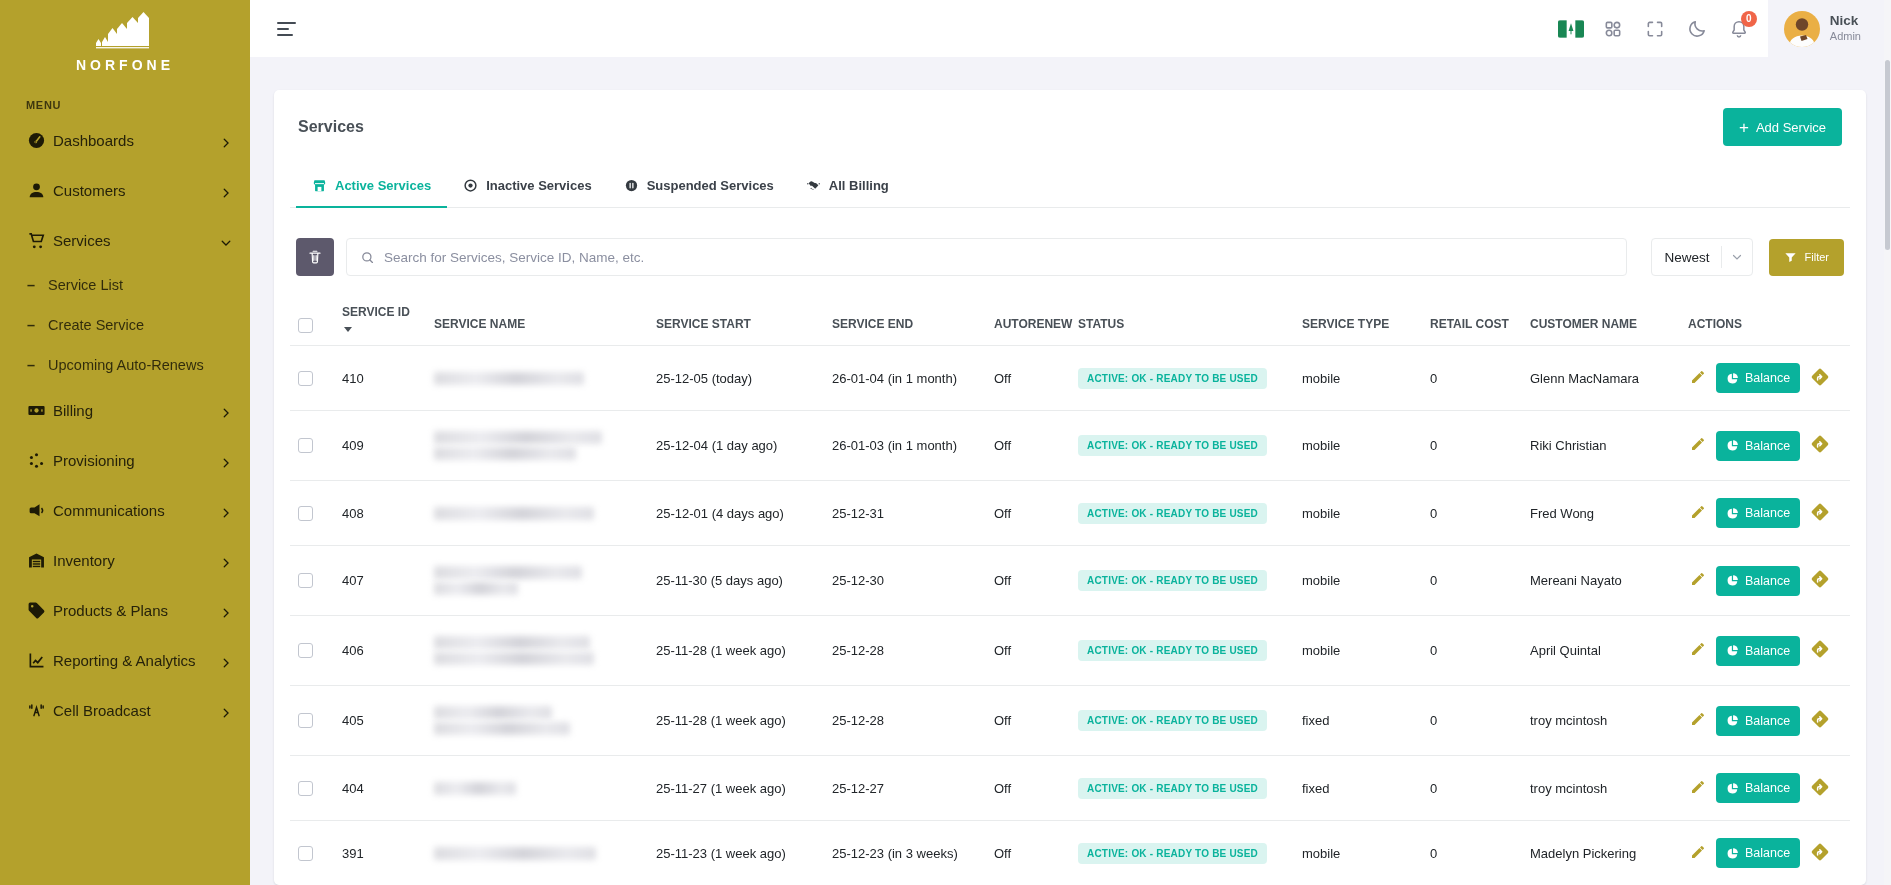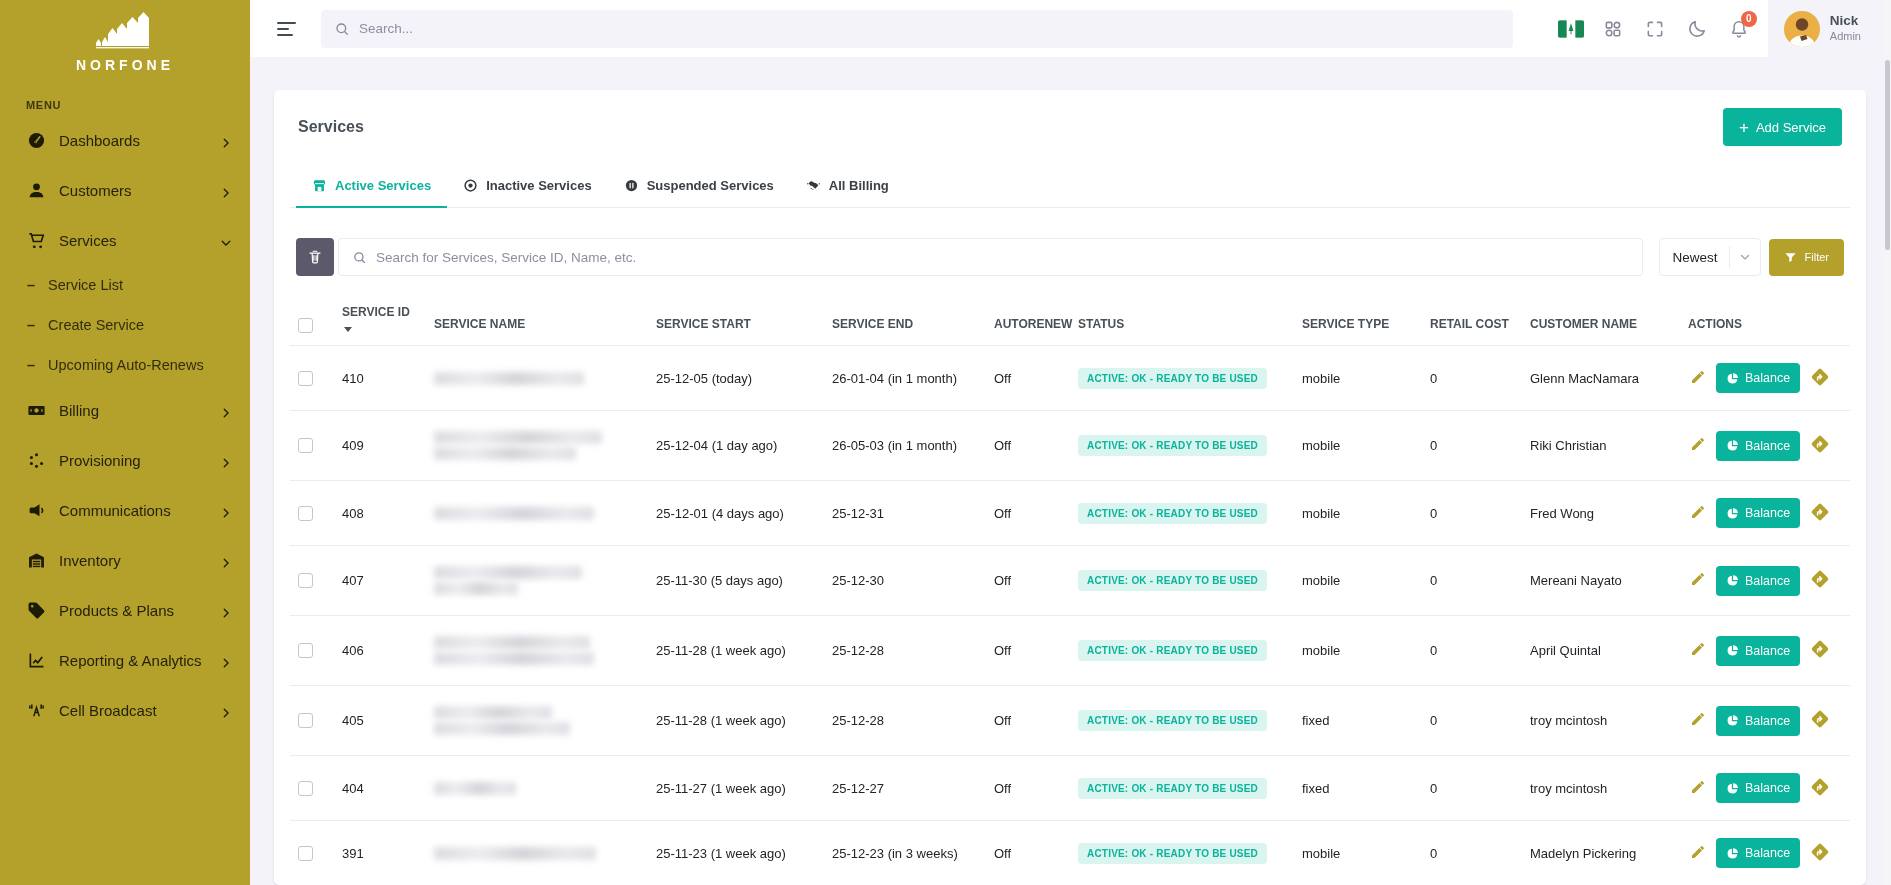--- a/index.html
+++ b/index.html
@@ -12,21 +12,21 @@
   body{display:flex;font-family:"Liberation Sans",sans-serif;background:var(--bg);position:relative;}
   .icon{display:inline-flex;align-items:center;justify-content:center;line-height:0;}
   .icon svg{display:block;}
   button{font-family:inherit;cursor:pointer;}
 
   
   .sidebar{flex:0 0 250px;width:250px;background:var(--sb);color:var(--sb-dark);height:100%;overflow:hidden;}
   .logo{display:flex;flex-direction:column;align-items:center;padding:12px 0 6px;}
   .logo-text{color:#fff;font-size:14px;font-weight:700;letter-spacing:4px;margin-top:3px;}
   .menu-label{font-size:11px;font-weight:700;letter-spacing:.7px;color:rgba(31,28,7,.8);padding:20px 26px 4px;}
-  .nav-item{display:flex;align-items:center;gap:13px;padding:15px 20px 15px 26px;font-size:15px;color:#26220a;cursor:pointer;}
+  .nav-item{display:flex;align-items:center;gap:7px;padding:15px 20px 15px 26px;font-size:15px;color:#26220a;cursor:pointer;}
   .nav-item .icon{width:20px;height:20px;color:#1d1a06;flex:0 0 20px;}
   .nav-item .icon svg{width:19px;height:19px;}
   .nav-item .lbl{flex:1;}
   .nav-item .chev{width:14px;height:14px;color:#2a260c;}
   .nav-item .chev svg{width:14px;height:14px;}
   .nav-sub{display:flex;align-items:center;padding:12px 20px 12px 27px;font-size:14.5px;color:rgba(33,30,8,.9);cursor:pointer;}
   .nav-sub .dash{font-weight:700;margin-right:13px;}
 
   
   .main{flex:1;display:flex;flex-direction:column;min-width:0;height:100%;}
@@ -54,21 +54,21 @@
   .btn-add{background:var(--teal);color:#fff;border:none;border-radius:4px;height:38px;padding:0 16px;font-size:13px;display:flex;align-items:center;gap:7px;}
   .btn-add .plus{font-size:17px;line-height:1;font-weight:400;}
 
   .tabs{display:flex;border-bottom:1px solid var(--border);margin-top:22px;padding:0 6px;}
   .tab{display:flex;align-items:center;gap:8px;padding:10px 16px 13px;font-size:13px;font-weight:700;color:#3b4149;border-bottom:2px solid transparent;margin-bottom:-1px;cursor:pointer;background:none;border-top:none;border-left:none;border-right:none;}
   .tab .icon{color:#343a40;}
   .tab .icon svg{width:15px;height:15px;}
   .tab.active{color:var(--teal);border-bottom-color:var(--teal);}
   .tab.active .icon{color:var(--teal);}
 
-  .filter-row{display:flex;align-items:center;gap:4px;margin-top:30px;padding:0 6px;}
+  .filter-row{display:flex;align-items:center;gap:12px;margin-top:30px;padding:0 6px;}
   .btn-trash{width:38px;height:38px;flex:0 0 38px;background:var(--slate);border:none;border-radius:4px;color:#fff;display:flex;align-items:center;justify-content:center;}
   .btn-trash svg{width:16px;height:16px;}
   .filter-search{flex:1;height:38px;border:1px solid var(--border);border-radius:4px;display:flex;align-items:center;padding:0 13px;gap:9px;color:var(--muted);background:#fff;}
   .filter-search input{border:none;outline:none;flex:1;font-size:13.5px;color:var(--text);background:transparent;font-family:inherit;}
   .filter-search input::placeholder{color:#8b8fa0;}
   .filter-search svg{width:15px;height:15px;}
   .sort-select{width:102px;height:38px;border:1px solid var(--border);border-radius:4px;background:#fff;display:flex;align-items:center;font-size:13.5px;color:var(--text);padding:0 0 0 13px;cursor:pointer;margin-left:12px;}
   .sort-select .sv{flex:1;}
   .sort-select .sep{width:1px;height:22px;background:var(--border);}
   .sort-select .chev{width:30px;display:flex;align-items:center;justify-content:center;color:#9aa0ab;}
@@ -279,29 +279,20 @@
     </nav>
 </aside>
 
 <div class="main">
   <header class="topbar">
     <button class="hamburger">
         <i></i>
         <i></i>
         <i></i>
       </button>
-    <div class="tb-search">
-      <span class="icon">
-        <svg width="16" height="16" viewBox="0 0 24 24">
-            <circle cx="11" cy="11" r="6.5" fill="none" stroke="currentColor" stroke-width="2"></circle>
-            <path d="m15.9 15.9 4 4" stroke="currentColor" stroke-width="2" stroke-linecap="round"></path>
-          </svg>
-      </span>
-      <input type="text" placeholder="Search..." style="">
-    </div>
     <div class="tb-right">
       <button class="icon-btn flag-btn">
         <span class="icon">
           <svg viewBox="0 0 27 18">
               <rect width="27" height="18" fill="#fff"></rect>
               <rect width="9" height="18" fill="#198754"></rect>
               <rect x="18" width="9" height="18" fill="#198754"></rect>
               <polygon points="13.5,3 16,11 11,11" fill="#198754"></polygon>
               <rect x="13" y="11" width="1" height="3.5" fill="#198754"></rect>
             </svg>
@@ -531,21 +522,21 @@
               <tr>
                 <td>
                   <input type="checkbox" style="">
                 </td>
                 <td>409</td>
                 <td>
                   <div class="blur" style="width:168px"></div>
                   <div class="blur" style="width:142px"></div>
                 </td>
                 <td>25-12-04 (1 day ago)</td>
-                <td>26-05-03 (in 1 month)</td>
+                <td>26-01-03 (in 1 month)</td>
                 <td>Off</td>
                 <td><span class="badge">ACTIVE: OK - READY TO BE USED</span></td>
                 <td>mobile</td>
                 <td>0</td>
                 <td>Riki Christian</td>
                 <td>
                   <span class="acts">
                     <button class="act-edit"><span class="icon">
                         <svg viewBox="0 0 24 24" fill="currentColor">
                           <path d="M3 17.2V21h3.8L18 9.8 14.2 6 3 17.2zM20.7 7.1a1 1 0 0 0 0-1.4l-2.4-2.4a1 1 0 0 0-1.4 0L15 5.2l3.8 3.8z"></path>

